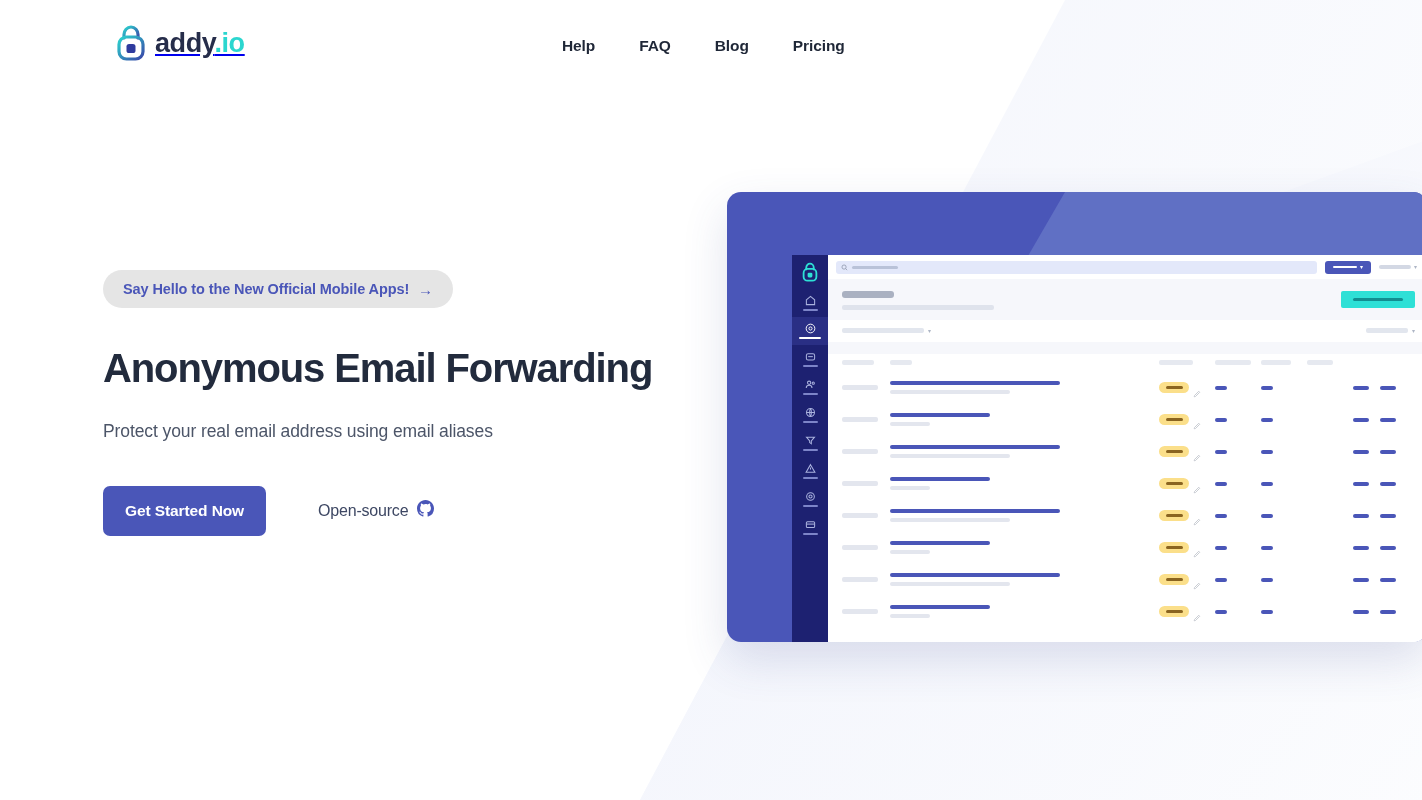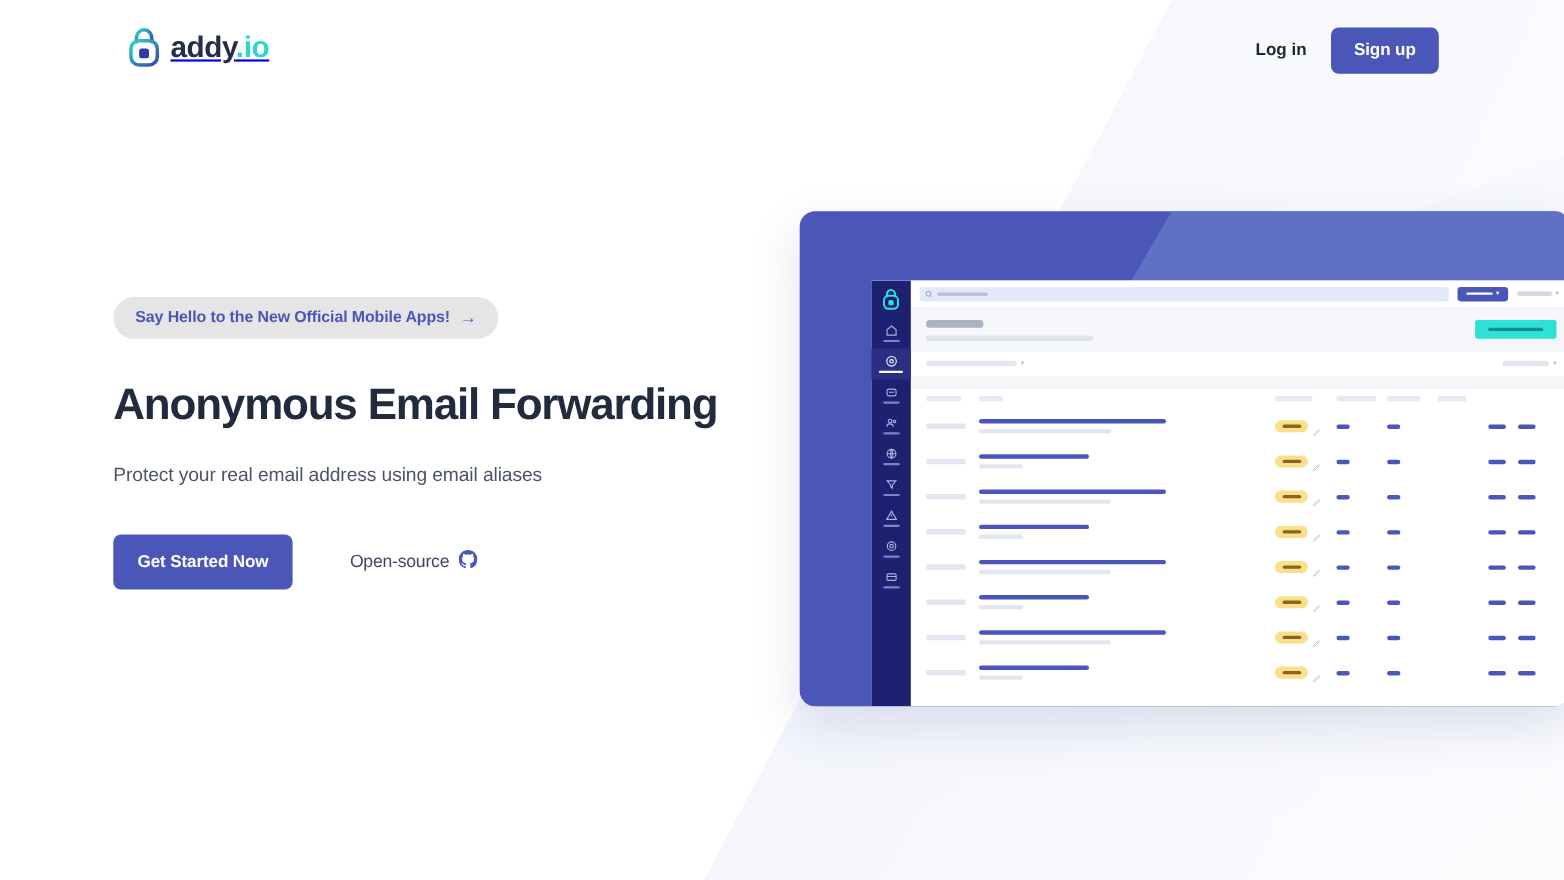--- a/index.html
+++ b/index.html
@@ -207,25 +207,27 @@
             </linearGradient>
           </defs>
           <path d="M8 14V10.5C8 6.4 11.1 3 15 3s7 3.4 7 7.5V14" stroke="url(#lg1)" stroke-width="3.2" stroke-linecap="round" fill="none"></path>
           <rect x="3" y="13" width="24" height="22" rx="7.5" fill="none" stroke="url(#lg1)" stroke-width="3.2"></rect>
           <rect x="10.5" y="20" width="9" height="9" rx="2.6" fill="#2f3b9e"></rect>
         </svg>
       </span>
       <span class="logo-text"><span>addy</span><span class="dot">.io</span></span>
     </a>
 
-
-    <div class="auth-area">
-      <a class="login-link" href="#">Log in</a>
-      <button class="signup-btn">Sign up</button>
-    </div>
+    <nav class="main-nav">
+      <a class="nav-link" href="#">Help</a>
+      <a class="nav-link" href="#">FAQ</a>
+      <a class="nav-link" href="#">Blog</a>
+      <a class="nav-link" href="#">Pricing</a>
+    </nav>
+
   </header>
 
   <section class="hero">
     <a class="pill" href="#">
       <span class="pill-text">Say Hello to the New Official Mobile Apps!</span>
       <span class="pill-arrow">→</span>
     </a>
 
     <h1 class="hero-title">Anonymous Email Forwarding</h1>
     <p class="hero-sub">Protect your real email address using email aliases</p>

